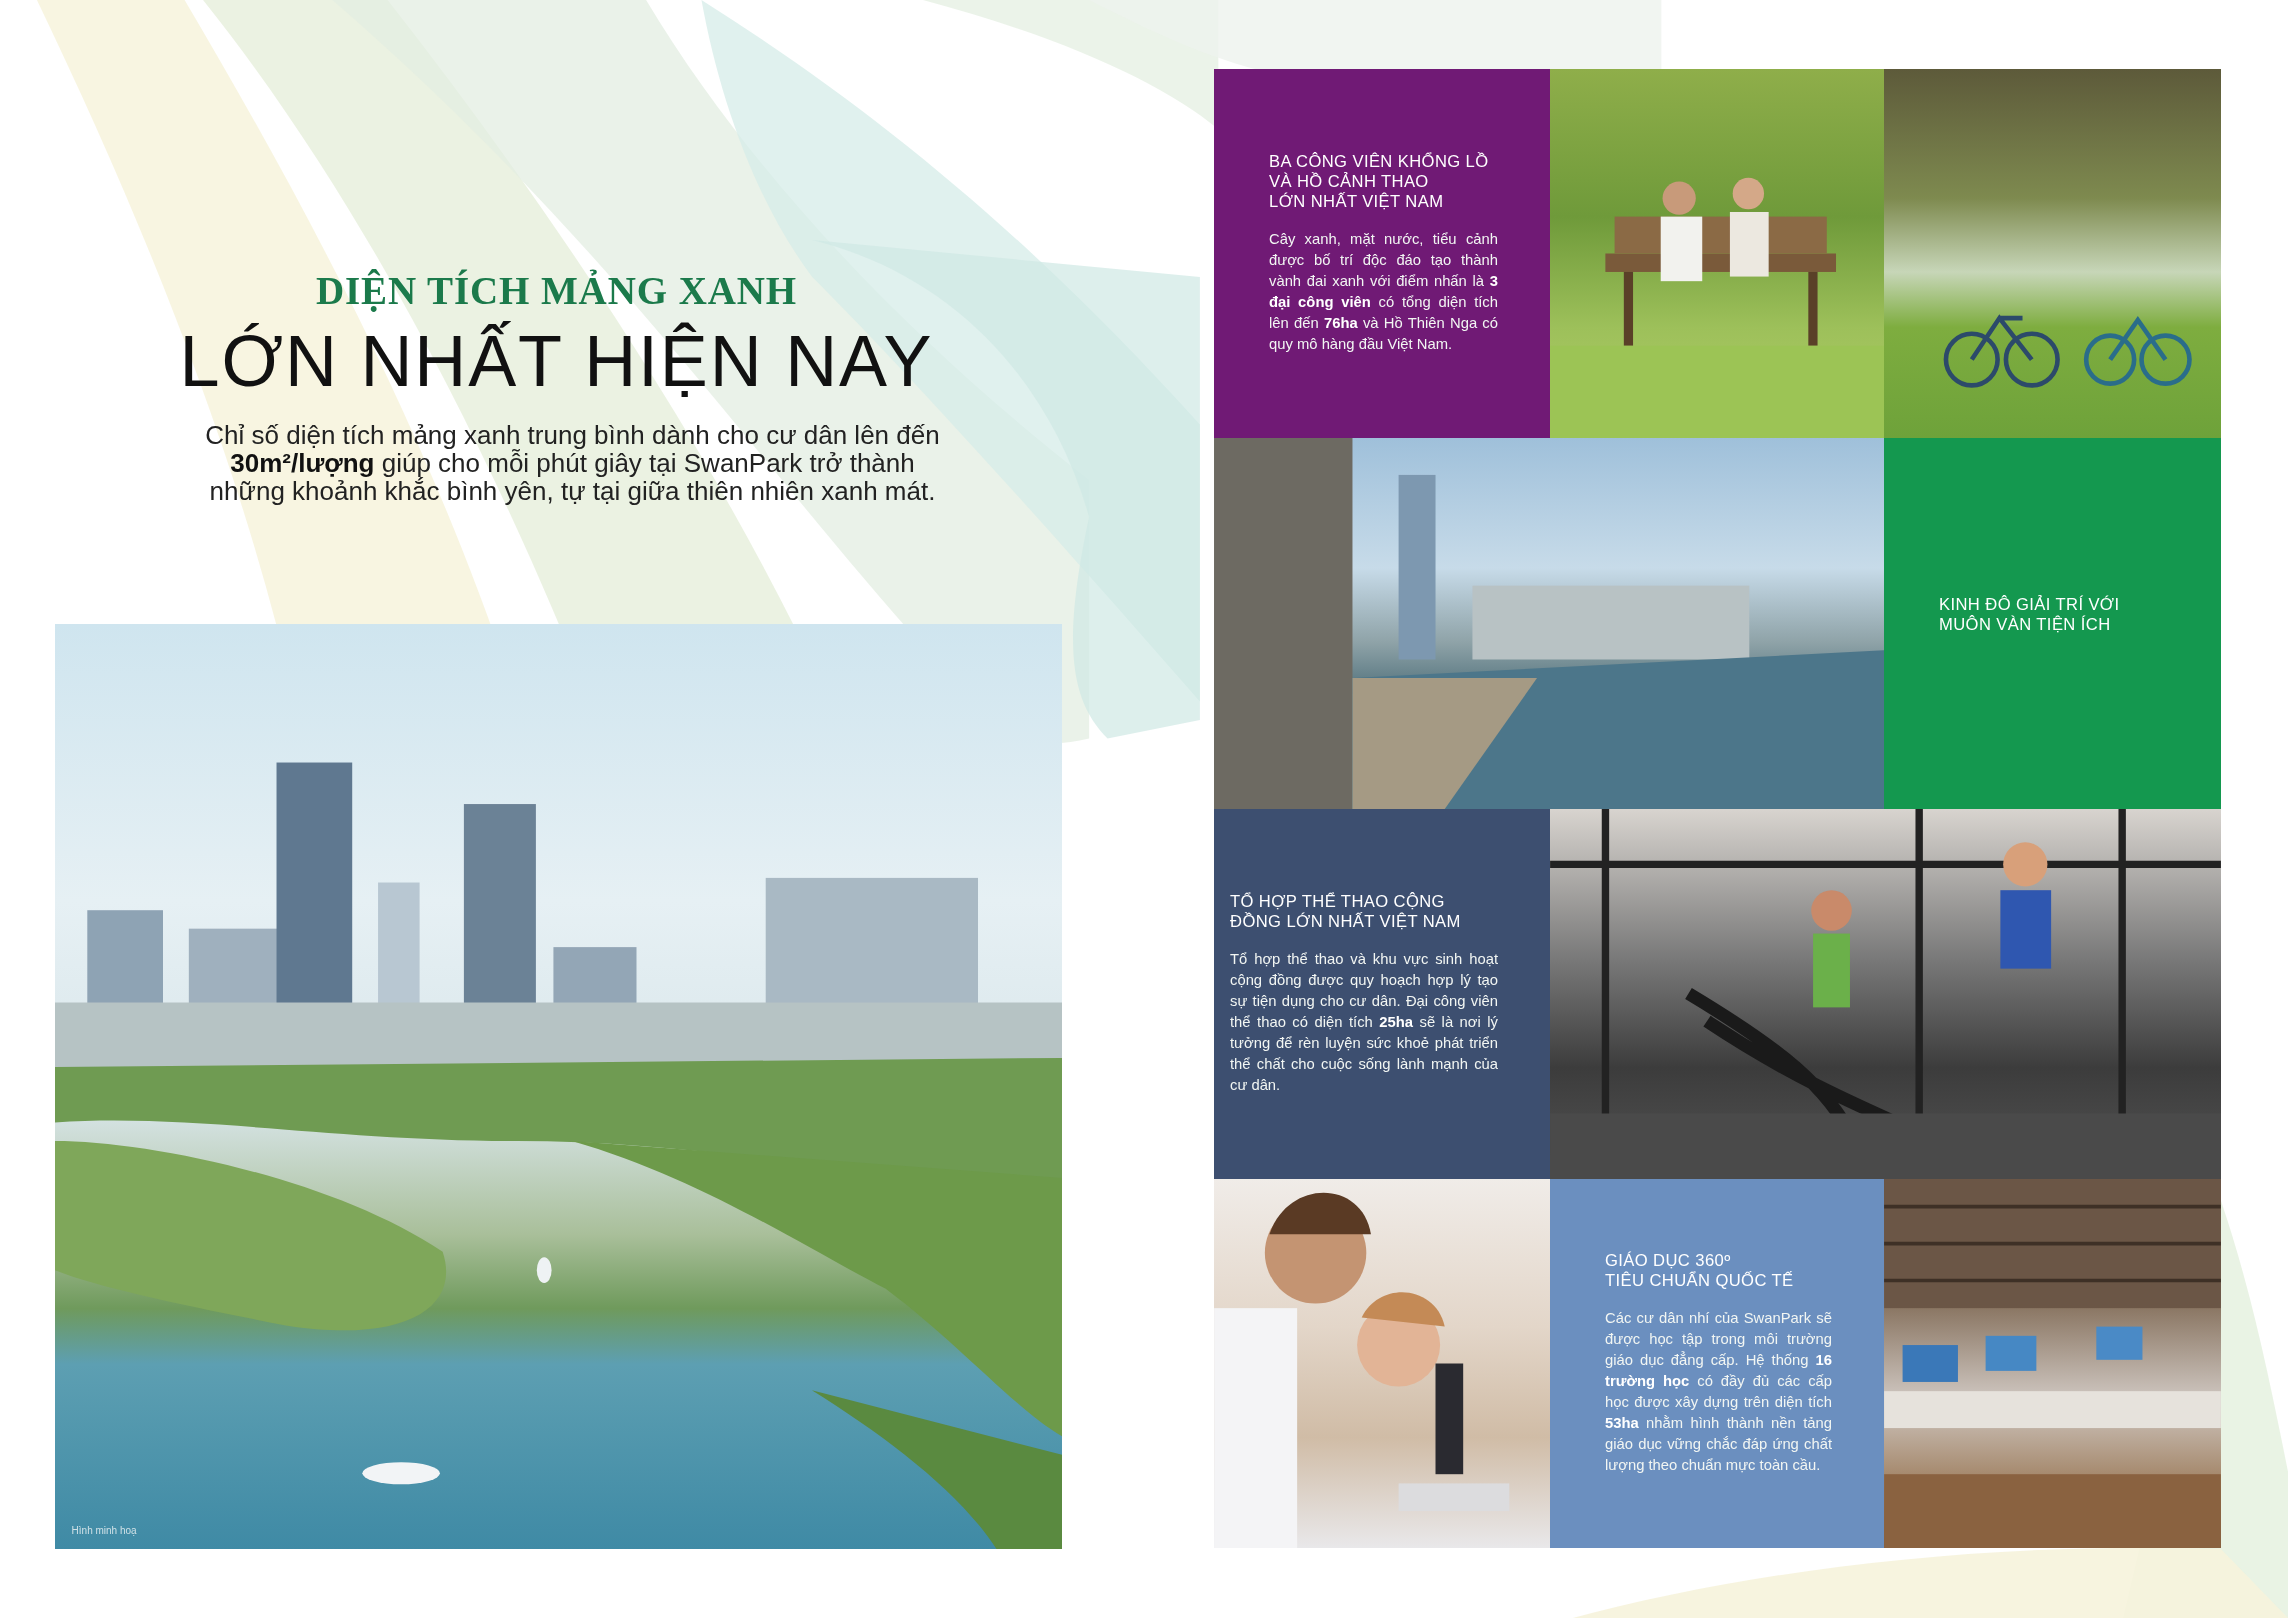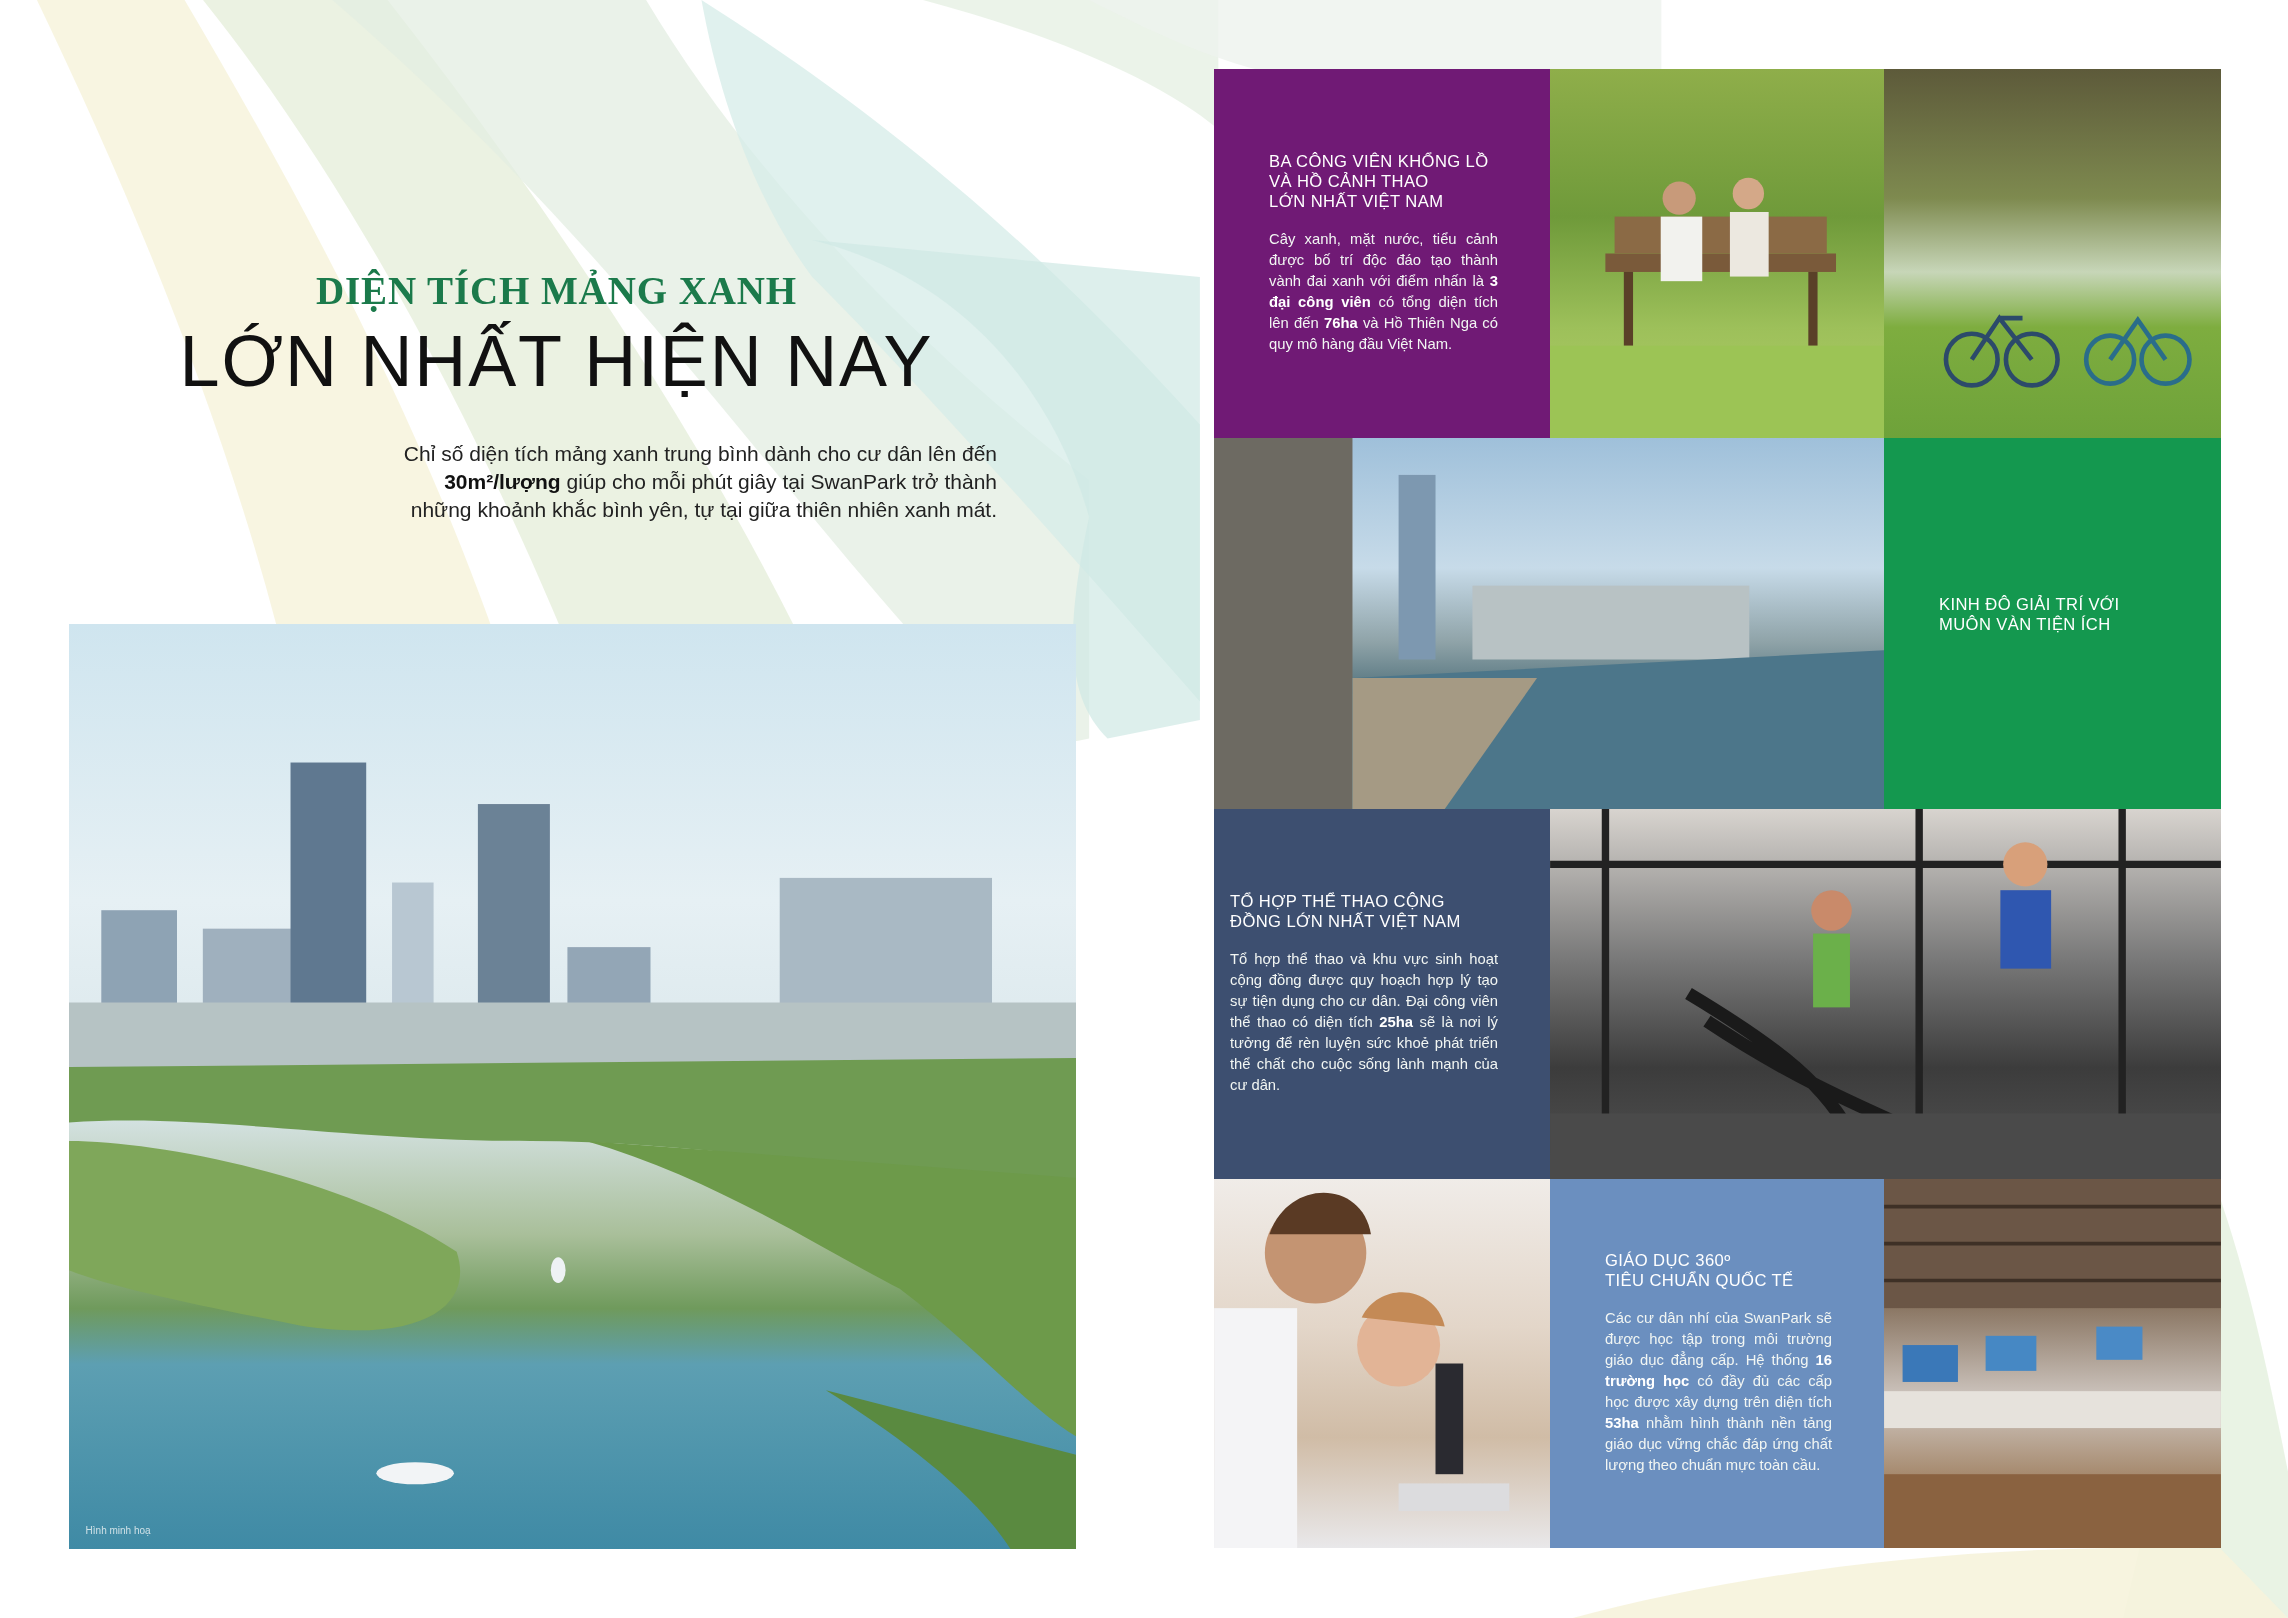--- a/index.html
+++ b/index.html
@@ -11,26 +11,26 @@
   .bg-swoosh { position: absolute; left: 0; top: 0; width: 2289px; height: 1619px; z-index: 0; }
   .left-heading { position: absolute; left: 132px; top: 268px; width: 849px; text-align: center; z-index: 2; }
   .subtitle {
     font-family: "Liberation Serif", serif; color: #1b7a4b; font-size: 39px; letter-spacing: 0.9px; font-weight: bold;
     margin: 0;
   }
   .title {
     font-family: "Liberation Sans", sans-serif; color: #111; font-size: 72px; letter-spacing: 1.8px; margin: 7.4px 0 0 0; font-weight: normal;
   }
   .intro {
-    position: absolute; left: 148px; top: 440px; width: 849px; text-align: right; z-index: 2;
-    font-size: 21px; line-height: 28px; color: #222;
+    position: absolute; left: 148px; top: 421px; width: 849px; text-align: center; z-index: 2;
+    font-size: 26px; line-height: 28px; color: #222;
   }
   .intro b { font-weight: bold; color: #111; }
   .hero-photo {
-    position: absolute; left: 69px; top: 624px; width: 1007px; height: 925px; overflow: hidden; z-index: 2;
+    position: absolute; left: 55px; top: 624px; width: 1007px; height: 925px; overflow: hidden; z-index: 2;
     background: linear-gradient(180deg, #cfe5ef 0%, #e6f0f4 30%, #d9e6ea 52%, #a9bf9a 66%, #6f9a5c 74%, #5d9fb2 80%, #3f8aa5 100%);
   }
   .hero-photo .caption {
     position: absolute; left: 16.6px; bottom: 13px; color: #e8f0f2; font-size: 10px; opacity: .85;
   }
   .grid {
     position: absolute; left: 1214px; top: 69px; width: 1007px; height: 1479px; z-index: 2;
     display: grid; grid-template-columns: 336px 334px 337px; grid-template-rows: 369px 371px 370px 369px;
   }
   .cell { position: relative; overflow: hidden; }

